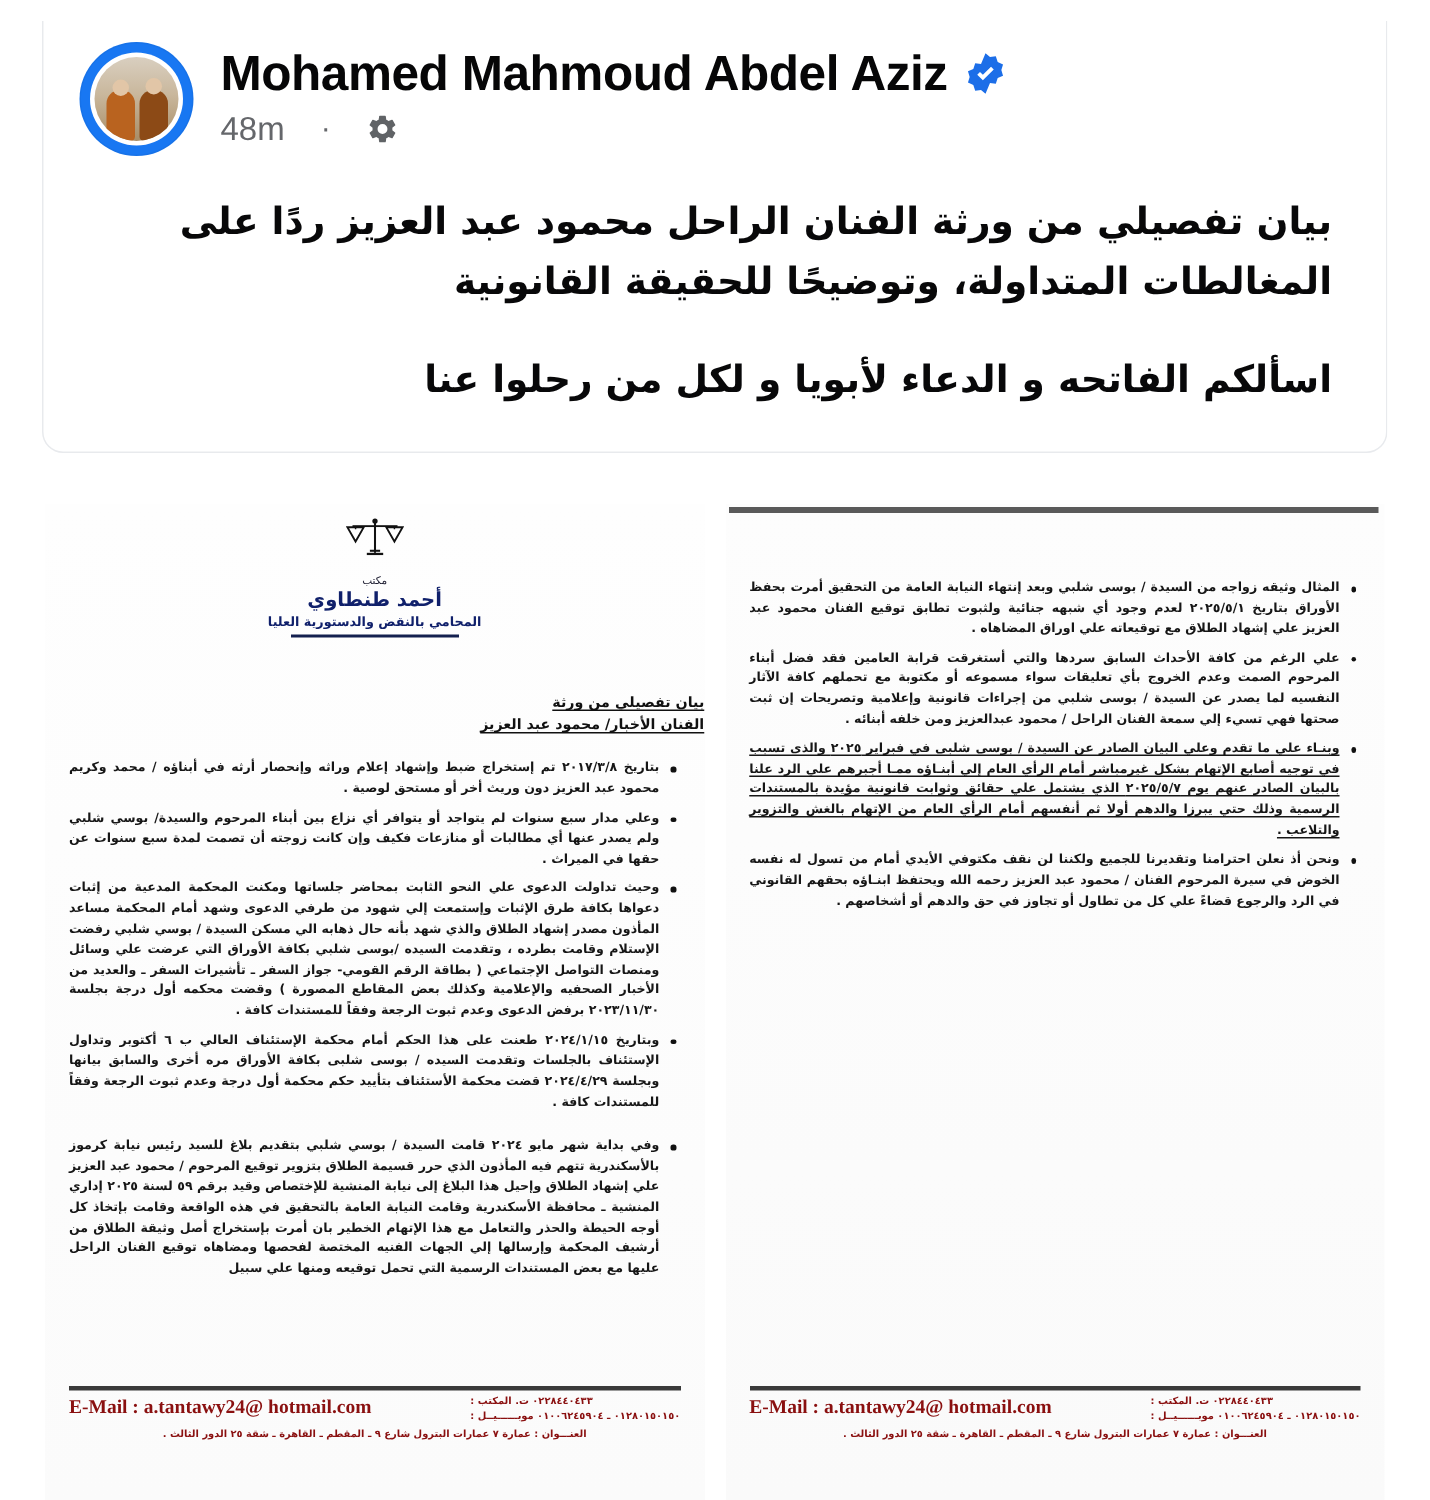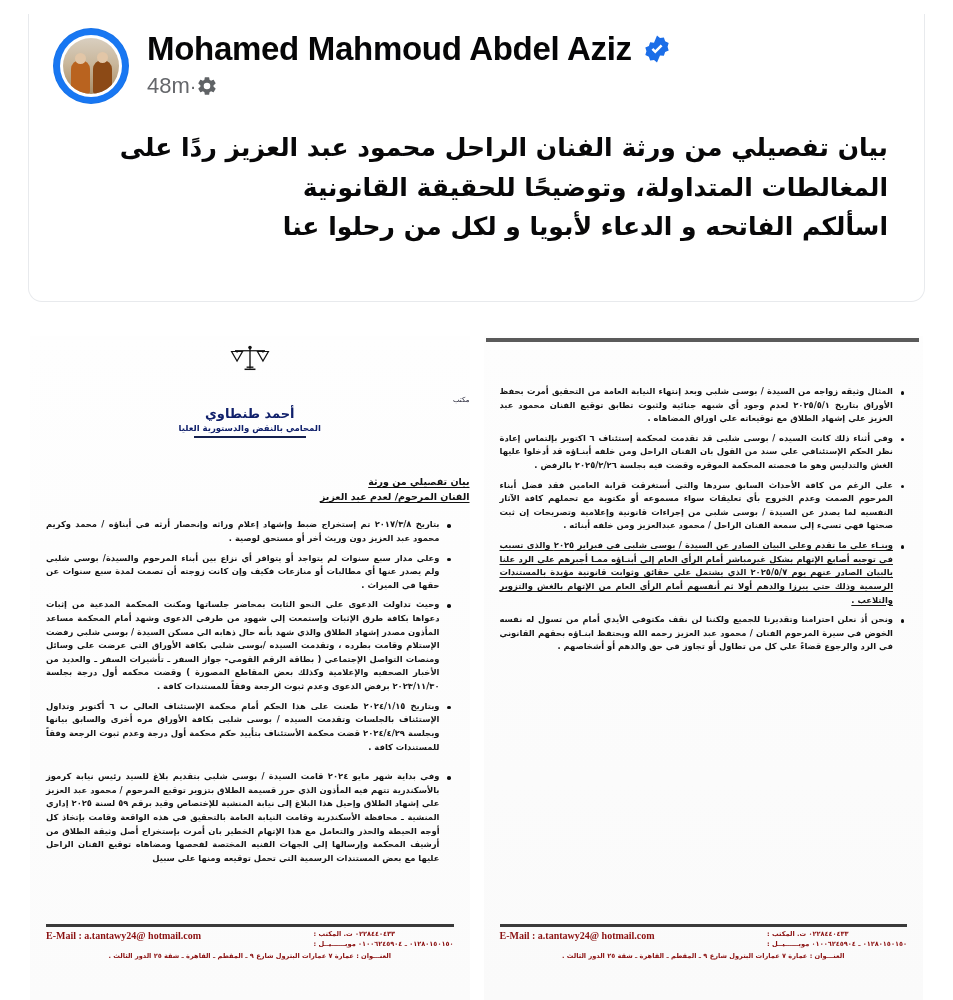--- a/index.html
+++ b/index.html
@@ -100,21 +100,21 @@
     color: #060607;
     letter-spacing: -0.3px;
     line-height: 1.15;
     white-space: nowrap;
   }
   .verified-badge { flex: 0 0 auto; display: block; }
 
   .meta-row {
     display: flex;
     align-items: center;
-    gap: 0;
+    gap: 24px;
     margin-top: 7px;
   }
   .timestamp {
     font-size: 22px;
     color: #65676b;
     line-height: 1;
   }
   .meta-dot {
     font-size: 20px;
     color: #65676b;
@@ -128,21 +128,21 @@
     text-align: right;
     padding: 24px 36px 0 60px;
     font-family: "DejaVu Sans", "Liberation Sans", sans-serif;
   }
   .post-para {
     font-size: 25px;
     line-height: 1.58;
     color: #080809;
     font-weight: 700;
   }
-  .post-para.second { }
+  .post-para.second { margin-top: 26px; }
 
   
   .docs-row {
     position: absolute;
     left: 0;
     top: 336px;
     width: 953px;
     height: 664px;
     display: flex;
     gap: 14px;
@@ -170,22 +170,21 @@
   
   .letterhead {
     text-align: center;
     padding-top: 8px;
   }
   .scales-icon { display: inline-block; }
   .lh-office {
     font-size: 7px;
     color: #1a1a2e;
     letter-spacing: 1px;
-    margin-top: 18px;
-    text-align: right;
+    margin-top: 5px;
   }
   .lh-lawyer {
     font-size: 13px;
     font-weight: 700;
     color: #10206b;
     letter-spacing: 2px;
     margin-top: 2px;
   }
   .lh-sub {
     font-size: 8.5px;
@@ -266,21 +265,21 @@
     background: #3a3a3a;
     margin-bottom: 3px;
   }
   .footer-grid {
     display: flex;
     justify-content: space-between;
     align-items: flex-start;
     direction: ltr;
   }
   .footer-email {
-    font-size: 10px;
+    font-size: 13px;
     font-weight: 700;
     color: #8a1010;
     font-family: "Liberation Serif", "DejaVu Serif", serif;
   }
   .footer-phones {
     direction: rtl;
     text-align: left;
     font-size: 6.6px;
     font-weight: 700;
     color: #8a1010;
@@ -358,21 +357,21 @@
           <line x1="49" y1="10" x2="49" y2="13" stroke="#111" stroke-width="1.4"></line>
         </svg>
         <div class="lh-office">مكتب</div>
         <div class="lh-lawyer">أحمد طنطاوي</div>
         <div class="lh-sub">المحامي بالنقض والدستورية العليا</div>
         <div class="lh-rule"></div>
       </div>
 
       <div class="doc-title">
         <span>بيان تفصيلي من ورثة</span><br>
-        <span>الفنان المرحوم/ لعدم عبد العزيز</span>
+        <span>الفنان الأخبار/ محمود عبد العزيز</span>
       </div>
 
       <div class="doc-body">
         <ul class="doc-list" id="left-list">
             <li>بتاريخ ٢٠١٧/٣/٨ تم إستخراج ضبط وإشهاد إعلام وراثه وإنحصار أرثه في أبناؤه / محمد وكريم محمود عبد العزيز دون وريث أخر أو مستحق لوصية .</li>
             <li>وعلي مدار سبع سنوات لم يتواجد أو يتوافر أي نزاع بين أبناء المرحوم والسيدة/ بوسي شلبي ولم يصدر عنها أي مطالبات أو منازعات فكيف وإن كانت زوجته أن تصمت لمدة سبع سنوات عن حقها في الميراث .</li>
             <li>وحيث تداولت الدعوى علي النحو الثابت بمحاضر جلساتها ومكنت المحكمة المدعية من إثبات دعواها بكافة طرق الإثبات وإستمعت إلي شهود من طرفي الدعوى وشهد أمام المحكمة مساعد المأذون مصدر إشهاد الطلاق والذي شهد بأنه حال ذهابه الي مسكن السيدة / بوسي شلبي رفضت الإستلام وقامت بطرده ، وتقدمت السيده /بوسى شلبي بكافة الأوراق التي عرضت علي وسائل ومنصات التواصل الإجتماعي ( بطاقة الرقم القومي- جواز السفر ـ تأشيرات السفر ـ والعديد من الأخبار الصحفيه والإعلامية وكذلك بعض المقاطع المصورة ) وقضت محكمه أول درجة بجلسة ٢٠٢٣/١١/٣٠ برفض الدعوى وعدم ثبوت الرجعة وفقاً للمستندات كافة .</li>
             <li>وبتاريخ ٢٠٢٤/١/١٥ طعنت على هذا الحكم أمام محكمة الإستئناف العالي ب ٦ أكتوبر وتداول الإستئناف بالجلسات وتقدمت السيده / بوسى شلبى بكافة الأوراق مره أخرى والسابق بيانها وبجلسة ٢٠٢٤/٤/٢٩ قضت محكمة الأستئناف بتأييد حكم محكمة أول درجة وعدم ثبوت الرجعة وفقاً للمستندات كافة .</li>
             <li class="spaced">وفي بداية شهر مايو ٢٠٢٤ قامت السيدة / بوسي شلبي بتقديم بلاغ للسيد رئيس نيابة كرموز بالأسكندرية تتهم فيه المأذون الذي حرر قسيمة الطلاق بتزوير توقيع المرحوم / محمود عبد العزيز علي إشهاد الطلاق وإحيل هذا البلاغ إلى نيابة المنشية للإختصاص وقيد برقم ٥٩ لسنة ٢٠٢٥ إداري المنشية ـ محافظة الأسكندرية وقامت النيابة العامة بالتحقيق في هذه الواقعة وقامت بإتخاذ كل أوجه الحيطة والحذر والتعامل مع هذا الإتهام الخطير بان أمرت بإستخراج أصل وثيقة الطلاق من أرشيف المحكمة وإرسالها إلي الجهات الفنيه المختصة لفحصها ومضاهاه توقيع الفنان الراحل عليها مع بعض المستندات الرسمية التي تحمل توقيعه ومنها علي سبيل</li>
           </ul>
@@ -400,21 +399,20 @@
       </div>
     </div>
 
     <div class="doc doc-right">
 
       <div class="doc-topbar"></div>
 
       <div class="doc-body right-body">
         <ul class="doc-list" id="right-list">
             <li>المثال وثيقه زواجه من السيدة / بوسى شلبي وبعد إنتهاء النيابة العامة من التحقيق أمرت بحفظ الأوراق بتاريخ ٢٠٢٥/٥/١ لعدم وجود أي شبهه جنائية ولثبوت تطابق توقيع الفنان محمود عبد العزيز علي إشهاد الطلاق مع توقيعاته علي اوراق المضاهاه .</li>
-            <li>وفي أثناء ذلك كانت السيده / بوسى شلبى قد تقدمت لمحكمة إستئناف ٦ اكتوبر بإلتماس إعادة نظر الحكم الإستئنافي علي سند من القول بان الفنان الراحل ومن خلفه أبنـاؤه قد أدخلوا عليها الغش والتدليس وهو ما فحصته المحكمة الموقره وقضت فيه بجلسة ٢٠٢٥/٢/٢٦ بالرفض .</li>
             <li>علي الرغم من كافة الأحداث السابق سردها والتي أستغرقت قرابة العامين فقد فضل أبناء المرحوم الصمت وعدم الخروج بأي تعليقات سواء مسموعه أو مكتوبة مع تحملهم كافة الآثار النفسيه لما يصدر عن السيدة / بوسى شلبي من إجراءات قانونية وإعلامية وتصريحات إن ثبت صحتها فهي تسيء إلي سمعة الفنان الراحل / محمود عبدالعزيز ومن خلفه أبنائه .</li>
             <li class="redline redline-li">وبنـاء علي ما تقدم وعلي البيان الصادر عن السيدة / بوسى شلبى في فبراير ٢٠٢٥ والذى تسبب في توجيه أصابع الإتهام بشكل غيرمباشر أمام الرأي العام إلي أبنـاؤه ممـا أجبرهم علي الرد علنا بالبيان الصادر عنهم يوم ٢٠٢٥/٥/٧ الذي يشتمل علي حقائق وثوابت قانونية مؤيدة بالمستندات الرسمية وذلك حتي يبرزا والدهم أولا ثم أنفسهم أمام الرأي العام من الإتهام بالغش والتزوير والتلاعب .</li>
             <li>ونحن أذ نعلن احترامنا وتقديرنا للجميع ولكننا لن نقف مكتوفي الأيدي أمام من تسول له نفسه الخوض في سيرة المرحوم الفنان / محمود عبد العزيز رحمه الله ويحتفظ ابنـاؤه بحقهم القانوني في الرد والرجوع قضاءً علي كل من تطاول أو تجاوز في حق والدهم أو أشخاصهم .</li>
           </ul>
       </div>
 
       <div class="doc-footer">
         <div class="footer-rule"></div>
         <div class="footer-grid">
           <div class="footer-email">E-Mail : a.tantawy24@ hotmail.com</div>

